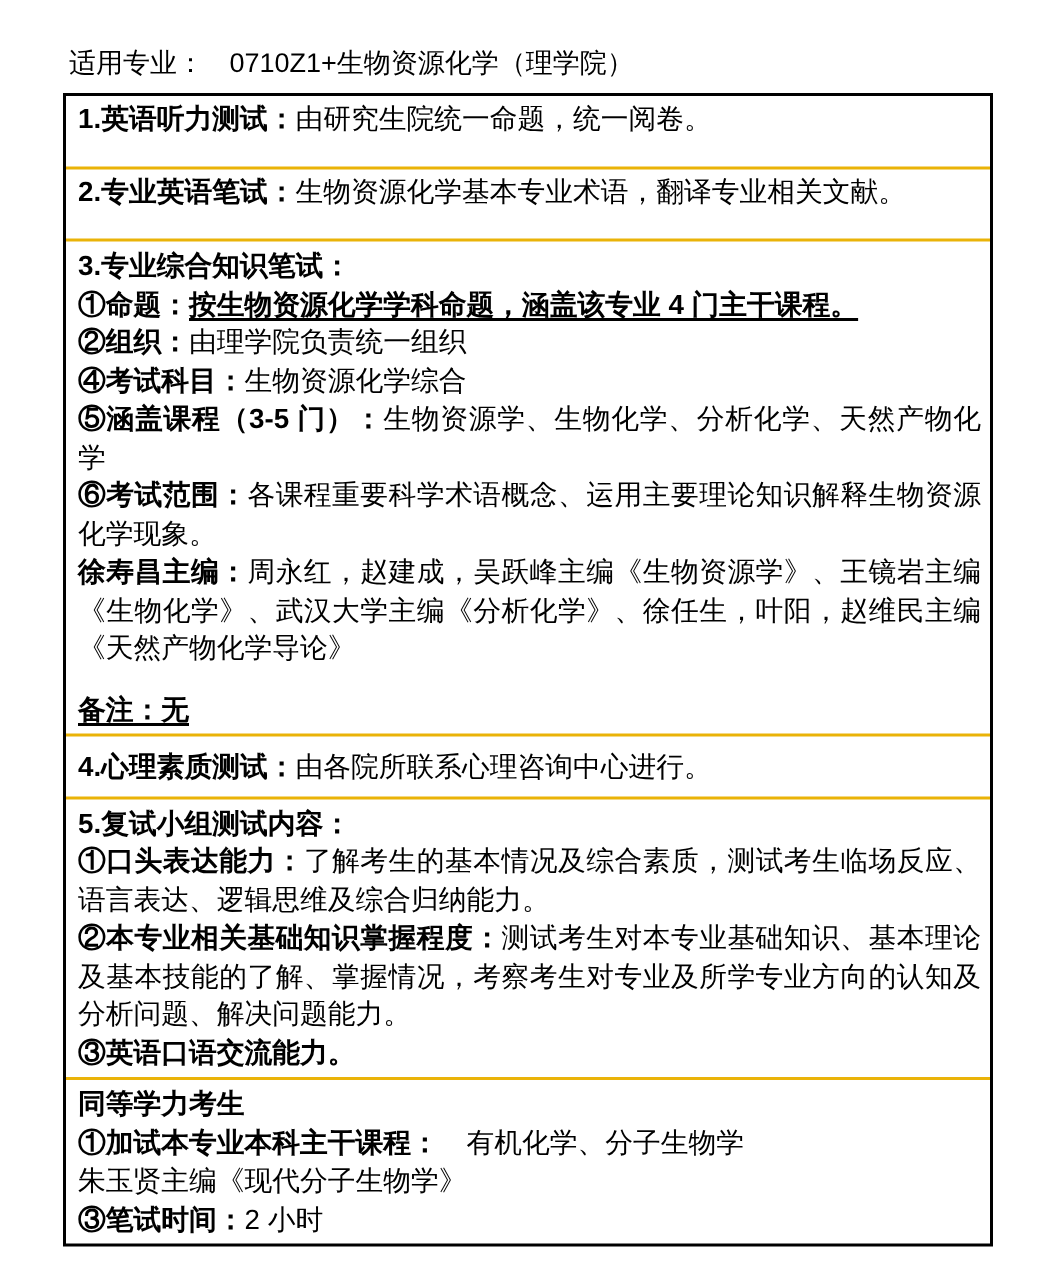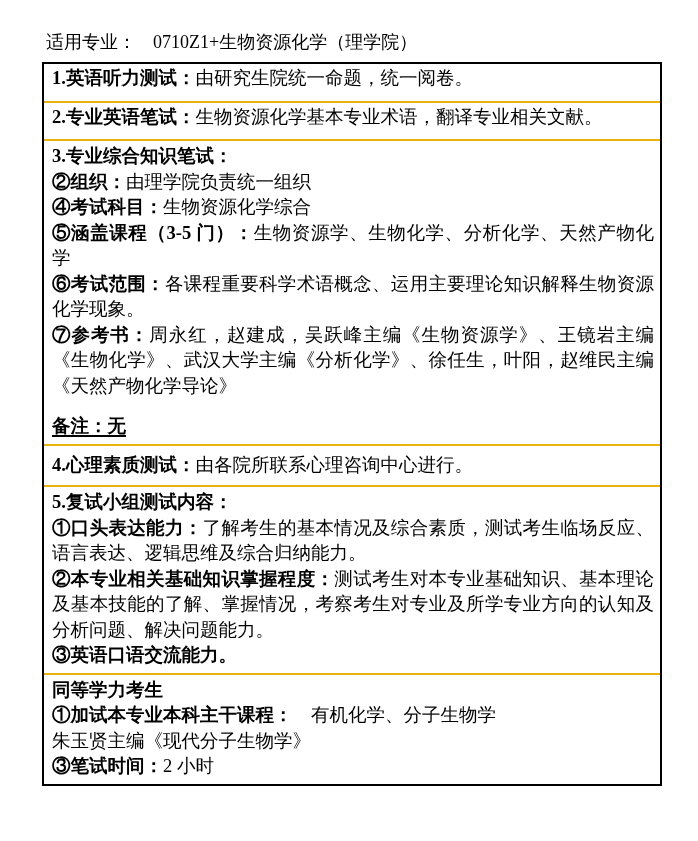--- a/index.html
+++ b/index.html
@@ -9,21 +9,21 @@
     width: 698px;
     height: 841px;
     overflow: hidden;
   }
   .page {
     position: relative;
     width: 614px;
     height: 841px;
     background: #ffffff;
     color: #000000;
-    font-family: Liberation Serif, serif;
+    font-family: Liberation Sans, sans-serif;
   }
   .header-line {
     position: absolute;
     left: 46px;
     top: 30px;
     font-size: 18px;
     line-height: 24px;
     white-space: nowrap;
   }
   .header-line .value {
@@ -40,21 +40,21 @@
   .row {
     padding: 3px 6px 4px 8px;
     font-size: 18.5px;
     line-height: 25.5px;
     text-align: justify;
   }
   .row + .row {
     border-top: 2px solid #eab308;
   }
   
-  .row:nth-child(1), .row:nth-child(2) { padding-top: 2px; padding-bottom: 9px; }
+  .row:nth-child(1), .row:nth-child(2) { padding-top: 2px; padding-bottom: 19px; }
   .row:nth-child(4) { padding-top: 7px; padding-bottom: 7px; }
   .line { min-height: 25.5px; }
   .line.gap { margin-top: 15px; }
   .seg { white-space: pre-wrap; }
   .seg.bold { font-weight: 700; }
   .seg.underline {
     text-decoration: underline;
     text-decoration-thickness: 1.5px;
     text-underline-offset: 3px;
   }
@@ -70,25 +70,26 @@
 
   <div class="exam-table">
       <div class="row">
         <div class="line"><span class="seg bold">1.英语听力测试：</span><span class="seg">由研究生院统一命题，统一阅卷。</span></div>
       </div>
       <div class="row">
         <div class="line"><span class="seg bold">2.专业英语笔试：</span><span class="seg">生物资源化学基本专业术语，翻译专业相关文献。</span></div>
       </div>
       <div class="row">
         <div class="line"><span class="seg bold">3.专业综合知识笔试：</span></div>
+        <div class="line"><span class="seg bold">①命题：</span><span class="seg bold underline">按生物资源化学学科命题，涵盖该专业 4 门主干课程。</span></div>
         <div class="line"><span class="seg bold">②组织：</span><span class="seg">由理学院负责统一组织</span></div>
         <div class="line"><span class="seg bold">④考试科目：</span><span class="seg">生物资源化学综合</span></div>
         <div class="line"><span class="seg bold">⑤涵盖课程（3-5 门）：</span><span class="seg">生物资源学、生物化学、分析化学、天然产物化学</span></div>
         <div class="line"><span class="seg bold">⑥考试范围：</span><span class="seg">各课程重要科学术语概念、运用主要理论知识解释生物资源化学现象。</span></div>
-        <div class="line"><span class="seg bold">⑦参考书：</span><span class="seg">周永红，赵建成，吴跃峰主编《生物资源学》、王镜岩主编《生物化学》、武汉大学主编《分析化学》、徐任生，叶阳，赵维民主编《天然产物化学导论》</span></div>
+        <div class="line"><span class="seg bold">徐寿昌主编：</span><span class="seg">周永红，赵建成，吴跃峰主编《生物资源学》、王镜岩主编《生物化学》、武汉大学主编《分析化学》、徐任生，叶阳，赵维民主编《天然产物化学导论》</span></div>
         <div class="line gap"><span class="seg bold underline">备注：无</span></div>
       </div>
       <div class="row">
         <div class="line"><span class="seg bold">4.心理素质测试：</span><span class="seg">由各院所联系心理咨询中心进行。</span></div>
       </div>
       <div class="row">
         <div class="line"><span class="seg bold">5.复试小组测试内容：</span></div>
         <div class="line"><span class="seg bold">①口头表达能力：</span><span class="seg">了解考生的基本情况及综合素质，测试考生临场反应、语言表达、逻辑思维及综合归纳能力。</span></div>
         <div class="line"><span class="seg bold">②本专业相关基础知识掌握程度：</span><span class="seg">测试考生对本专业基础知识、基本理论及基本技能的了解、掌握情况，考察考生对专业及所学专业方向的认知及分析问题、解决问题能力。</span></div>
         <div class="line"><span class="seg bold">③英语口语交流能力。</span></div>

